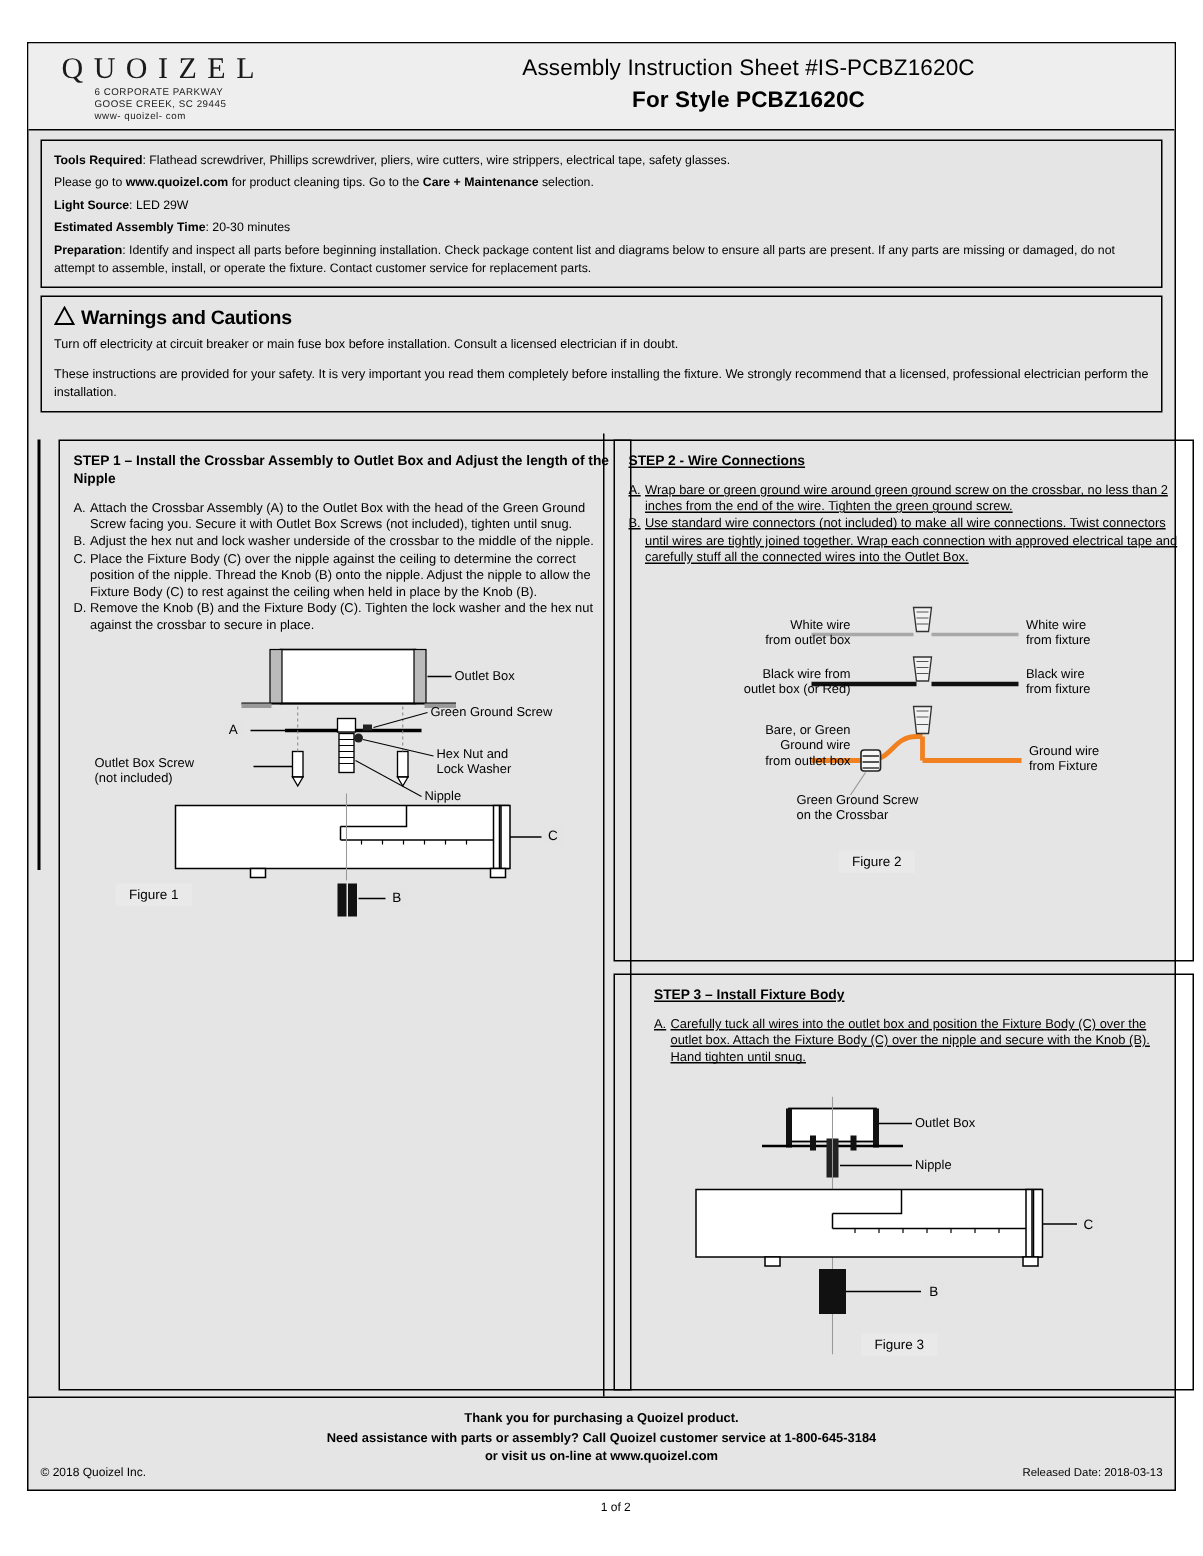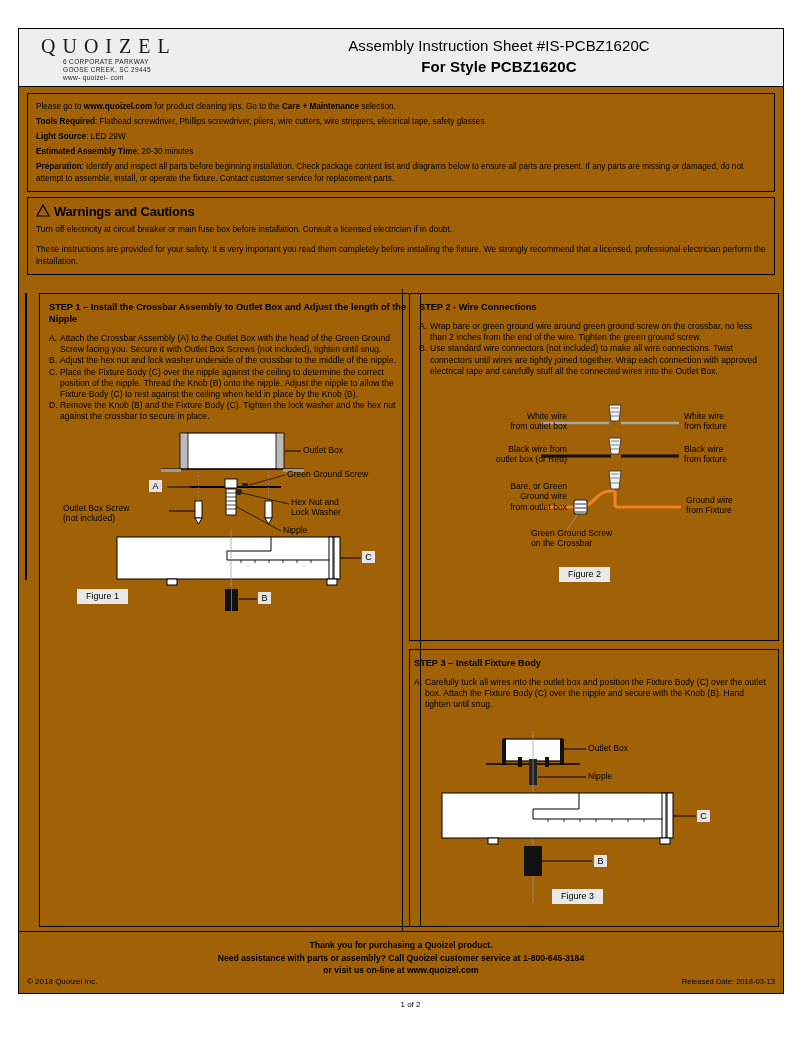--- a/index.html
+++ b/index.html
@@ -7,21 +7,21 @@
     width:802px;height:1037px;
     font-family:"Liberation Sans",sans-serif;
     color:#000;
     -webkit-font-smoothing:antialiased;
   }
   .page{position:relative;width:802px;height:1037px;box-sizing:border-box;}
 
   
   .sheet{
     position:absolute;left:18px;top:28px;width:766px;height:966px;
-    border:1.5px solid #000;box-sizing:border-box;background:#a16207;
+    border:1.5px solid #000;box-sizing:border-box;background:#e5e5e5;
   }
 
   
   .hdr{
     position:relative;height:58px;border-bottom:1.5px solid #000;
     background:#eeeeee;box-sizing:border-box;
   }
   .logo-wrap{position:absolute;left:20px;top:6px;width:260px;}
   .logo-word{
     font-family:"Liberation Serif",serif;
@@ -56,21 +56,21 @@
   .tri{display:inline-block;vertical-align:-1px;margin-right:4px;}
   .warn p{margin:0 0 9px 0;font-size:8.4px;line-height:11.5px;}
   .warn p.last{margin-bottom:0;}
 
   
   .body-grid{
     position:absolute;left:0;top:260px;right:0;bottom:62px;
     display:flex;
   }
   .col-l{width:383px;display:flex;flex-direction:row;}
-  .col-r{flex:1;display:flex;flex-direction:column;border-left:1.2px solid #000;}
+  .col-r{flex:1;display:flex;flex-direction:column;border-left:1.2px solid #000;text-decoration:underline;}
 
   .panelbox{border:1.2px solid #000;margin:4px 6px;box-sizing:border-box;position:relative;}
 
   
   .pc{height:287px;padding:0;overflow:hidden;}
   .pc-title{
     display:inline-block;background:#e9e9e9;font-size:15px;
     padding:3px 12px 4px 10px;margin:4px 0 0 8px;letter-spacing:.8px;
   }
   .dashbox{
@@ -137,22 +137,22 @@
         <div>6 CORPORATE PARKWAY</div>
         <div>GOOSE CREEK, SC  29445</div>
         <div>www- quoizel- com</div>
       </div>
     </div>
     <div class="hdr-title">Assembly Instruction Sheet #IS-PCBZ1620C</div>
     <div class="hdr-sub">For Style PCBZ1620C</div>
   </div>
 
   <div class="intro">
+    <p><span class="b">Tools Required</span><span>: Flathead screwdriver, Phillips screwdriver, pliers, wire cutters, wire strippers, electrical tape, safety glasses.</span></p>
     <p><span>Please go to </span><span class="b">www.quoizel.com</span><span> for product cleaning tips. Go to the </span><span class="b">Care + Maintenance</span><span> selection.</span></p>
-    <p><span class="b">Tools Required</span><span>: Flathead screwdriver, Phillips screwdriver, pliers, wire cutters, wire strippers, electrical tape, safety glasses.</span></p>
     <p><span class="b">Light Source</span><span>: LED 29W</span></p>
     <p><span class="b">Estimated Assembly Time</span><span>: 20-30 minutes</span></p>
     <p><span class="b">Preparation</span><span>: Identify and inspect all parts before beginning installation. Check package content list and diagrams below to ensure all parts are present. If any parts are missing or damaged, do not attempt to assemble, install, or operate the fixture. Contact customer service for replacement parts.</span></p>
   </div>
 
   <div class="warn">
     <div class="warn-title">
       <span class="tri">
         <svg width="14" height="13" viewBox="0 0 14 13">
               <path d="M7 1 L13 12 L1 12 Z" fill="none" stroke="#000" stroke-width="1.2"></path>
@@ -440,21 +440,21 @@
 
          <div class="flbl" style="left:30px;top:82px;text-align:right;width:118px;"><span>Bare, or Green</span><br><span>Ground wire</span><br><span>from outlet box</span></div>
          <div class="flbl" style="left:267px;top:96px;"><span>Ground wire</span><br><span>from Fixture</span></div>
 
          <div class="flbl" style="left:112px;top:129px;"><span>Green Ground Screw</span><br><span>on the Crossbar</span></div>
 
          <div class="fig-cap" style="position:absolute;left:140px;top:168px;">Figure 2</div>
        </div>
      </div>
 
-     <div class="panelbox" style="flex:1;padding:7px 9px 6px 4px;">
+     <div class="panelbox" style="flex:1;padding:7px 9px 6px 26px;">
        <div class="step-h">STEP 3 –  Install Fixture Body</div>
        <ul class="step-list">
          <li>
                 <span class="mk">A.</span>
                 <span class="tx">Carefully tuck all wires into the outlet box and position the Fixture Body (C) over the outlet box. Attach the Fixture Body (C) over the nipple and secure with the Knob (B). Hand tighten until snug.</span>
               </li>
        </ul>
 
        <div style="position:relative;height:180px;margin-top:20px;">
          <svg width="350" height="172" viewBox="0 0 350 172">

